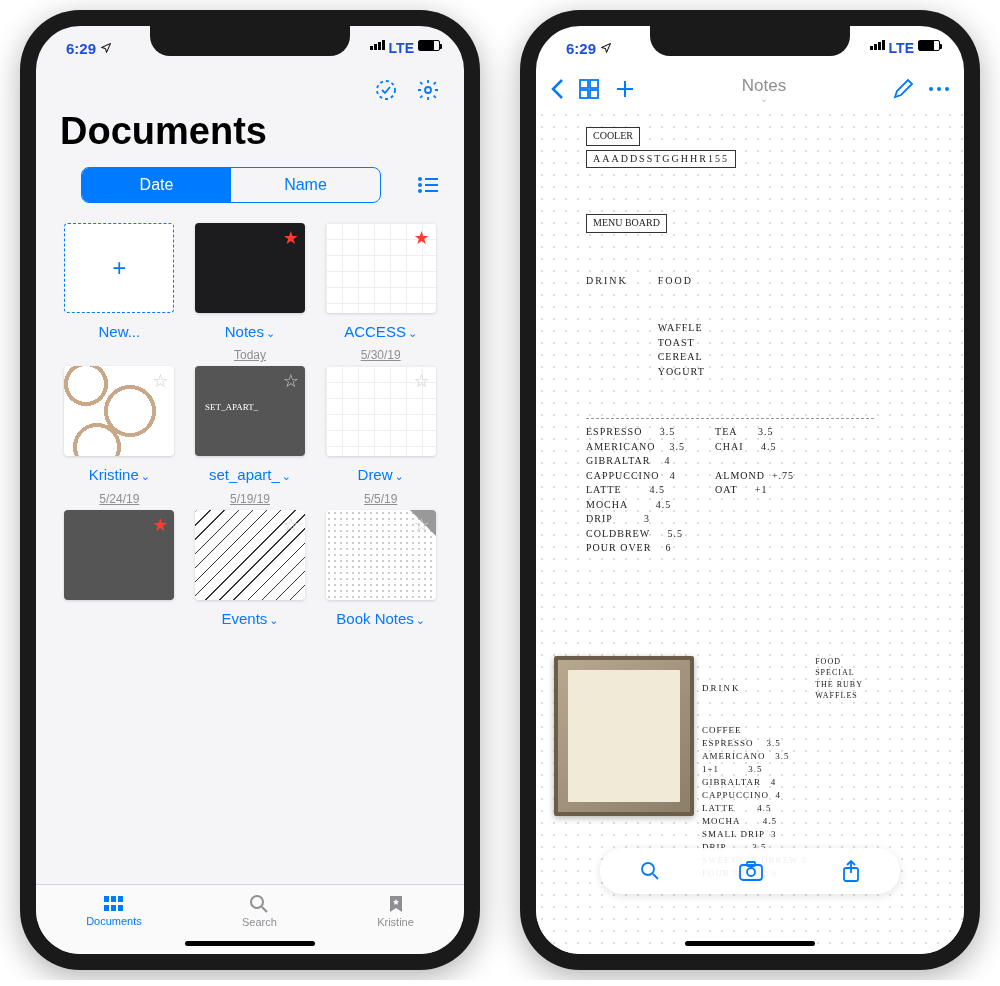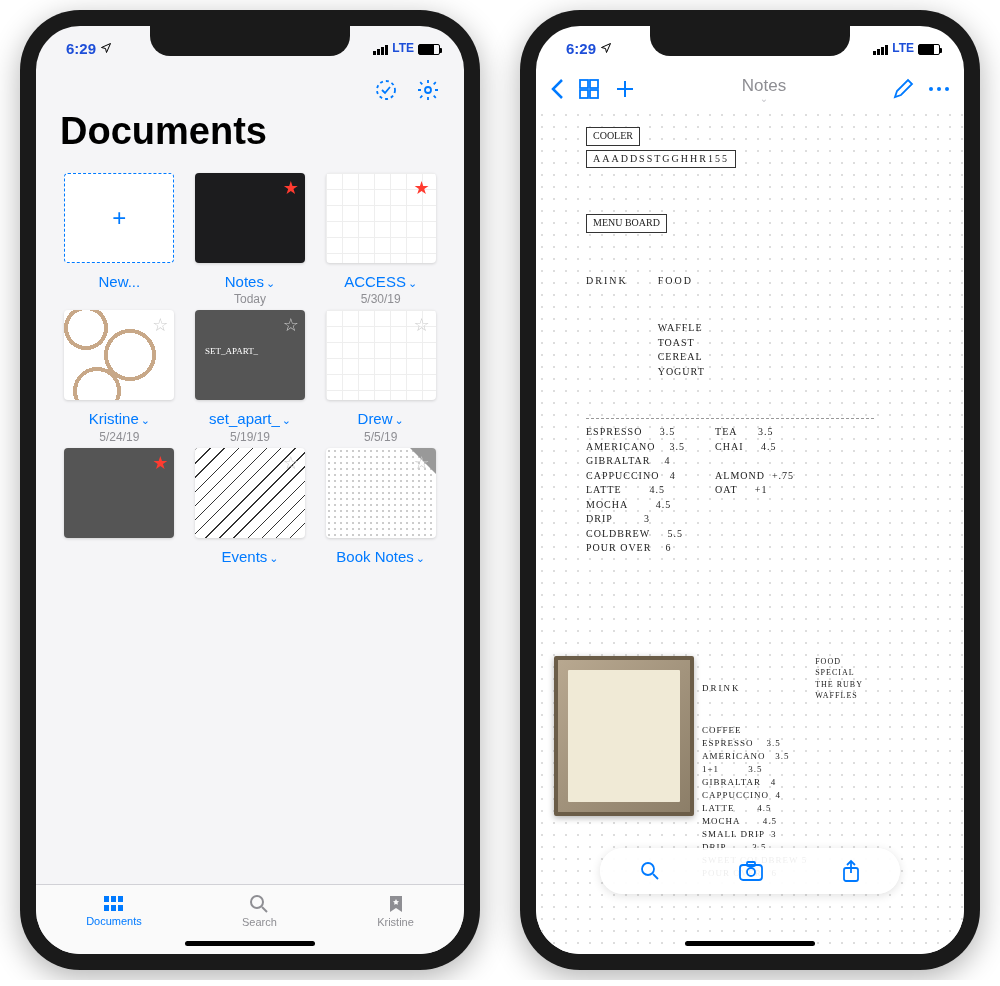--- a/index.html
+++ b/index.html
@@ -43,21 +43,21 @@
     height: 44px;
     display: flex;
     justify-content: space-between;
     align-items: center;
     padding: 0 24px 0 30px;
     font-size: 15px;
     font-weight: 600;
     color: #1d4ed8;
   }
   .status-left { display:flex; align-items:center; gap:4px; }
-  .status-right { display:flex; align-items:flex-end; gap:4px; font-size:12px; }
+  .status-right { display:flex; align-items:flex-start; gap:4px; font-size:14px; }
   .signal { display:flex; gap:1px; align-items:flex-end; }
   .signal span { width:3px; background:#000; }
   .signal span:nth-child(1){height:4px}.signal span:nth-child(2){height:6px}.signal span:nth-child(3){height:8px}.signal span:nth-child(4){height:10px}
   .battery { width:22px; height:11px; border:1px solid #000; border-radius:2px; position:relative; }
   .battery::after { content:''; position:absolute; right:-3px; top:3px; width:2px; height:5px; background:#000; border-radius:0 1px 1px 0;}
   .battery-fill { width:75%; height:100%; background:#000; }
 
   
   .top-actions { display:flex; justify-content:flex-end; gap:18px; padding:8px 24px 2px; }
   .top-actions .icon { color:#007aff; }
@@ -79,21 +79,21 @@
   .thumb.lines { background:#fff; background-image:repeating-linear-gradient(-45deg,#333 0 1px,transparent 1px 10px);}
   .thumb.waves { background:#fff; }
   .thumb.waves::before { content:''; position:absolute; inset:0; background:
      radial-gradient(circle at 20% 20%, transparent 18px, #c8a888 18px 22px, transparent 22px),
      radial-gradient(circle at 60% 50%, transparent 22px, #c8a888 22px 26px, transparent 26px),
      radial-gradient(circle at 30% 90%, transparent 20px, #c8a888 20px 24px, transparent 24px);}
   .star { position:absolute; top:4px; right:6px; color:#ff3b30; font-size:18px;}
   .star.outline { color:#ccc; }
   .corner { position:absolute; top:0; right:0; width:0; height:0; border-left:26px solid transparent; border-top:26px solid #999;}
   .cell-name { color:#007aff; font-size:15px; text-align:center; line-height:1.15; max-width:120px;}
-  .cell-date { color:#8e8e93; font-size:12px; margin-top:2px;}
+  .cell-date { color:#8e8e93; font-size:12px; margin-top:8px;text-decoration:underline;}
   .chev { font-size:11px; margin-left:2px;}
 
   .tabbar { height:70px; border-top:1px solid #d1d1d6; background:#fafafa; display:flex; justify-content:space-around; align-items:center; padding-bottom:18px;}
   .tab { display:flex; flex-direction:column; align-items:center; gap:2px; font-size:11px; color:#8e8e93;}
   .tab.active { color:#007aff; }
   .tab-icon { font-size:20px; }
   .home-ind { position:absolute; bottom:8px; left:50%; transform:translateX(-50%); width:130px; height:5px; background:#000; border-radius:3px;}
 
   
   .navbar { display:flex; align-items:center; justify-content:space-between; padding:6px 14px 8px; }
@@ -150,20 +150,36 @@
       <span class="icon">
         <svg width="24" height="24" viewBox="0 0 24 24">
             <circle cx="12" cy="12" r="3" fill="none" stroke="#007aff" stroke-width="1.8"></circle>
             <path d="M12 2v3M12 19v3M4.2 4.2l2.1 2.1M17.7 17.7l2.1 2.1M2 12h3M19 12h3M4.2 19.8l2.1-2.1M17.7 6.3l2.1-2.1" stroke="#007aff" stroke-width="1.8"></path>
           </svg>
       </span>
     </div>
 
     <div class="page-title">Documents</div>
 
+    <div class="sort-row">
+      <div class="segmented">
+        <div class="seg active">Date</div>
+        <div class="seg">Name</div>
+      </div>
+      <span class="list-icon">
+        <svg width="24" height="20" viewBox="0 0 24 20">
+            <circle cx="4" cy="4" r="2" fill="#007aff"></circle>
+            <rect x="9" y="3" width="13" height="2" fill="#007aff"></rect>
+            <circle cx="4" cy="10" r="2" fill="#007aff"></circle>
+            <rect x="9" y="9" width="13" height="2" fill="#007aff"></rect>
+            <circle cx="4" cy="16" r="2" fill="#007aff"></circle>
+            <rect x="9" y="15" width="13" height="2" fill="#007aff"></rect>
+          </svg>
+      </span>
+    </div>
 
     <div class="grid">
 
       <div class="cell">
         <div class="thumb new">+</div>
         <div class="cell-name">New...</div>
       </div>
       <div class="cell">
         <div class="thumb black">
             <span class="star">★</span>

